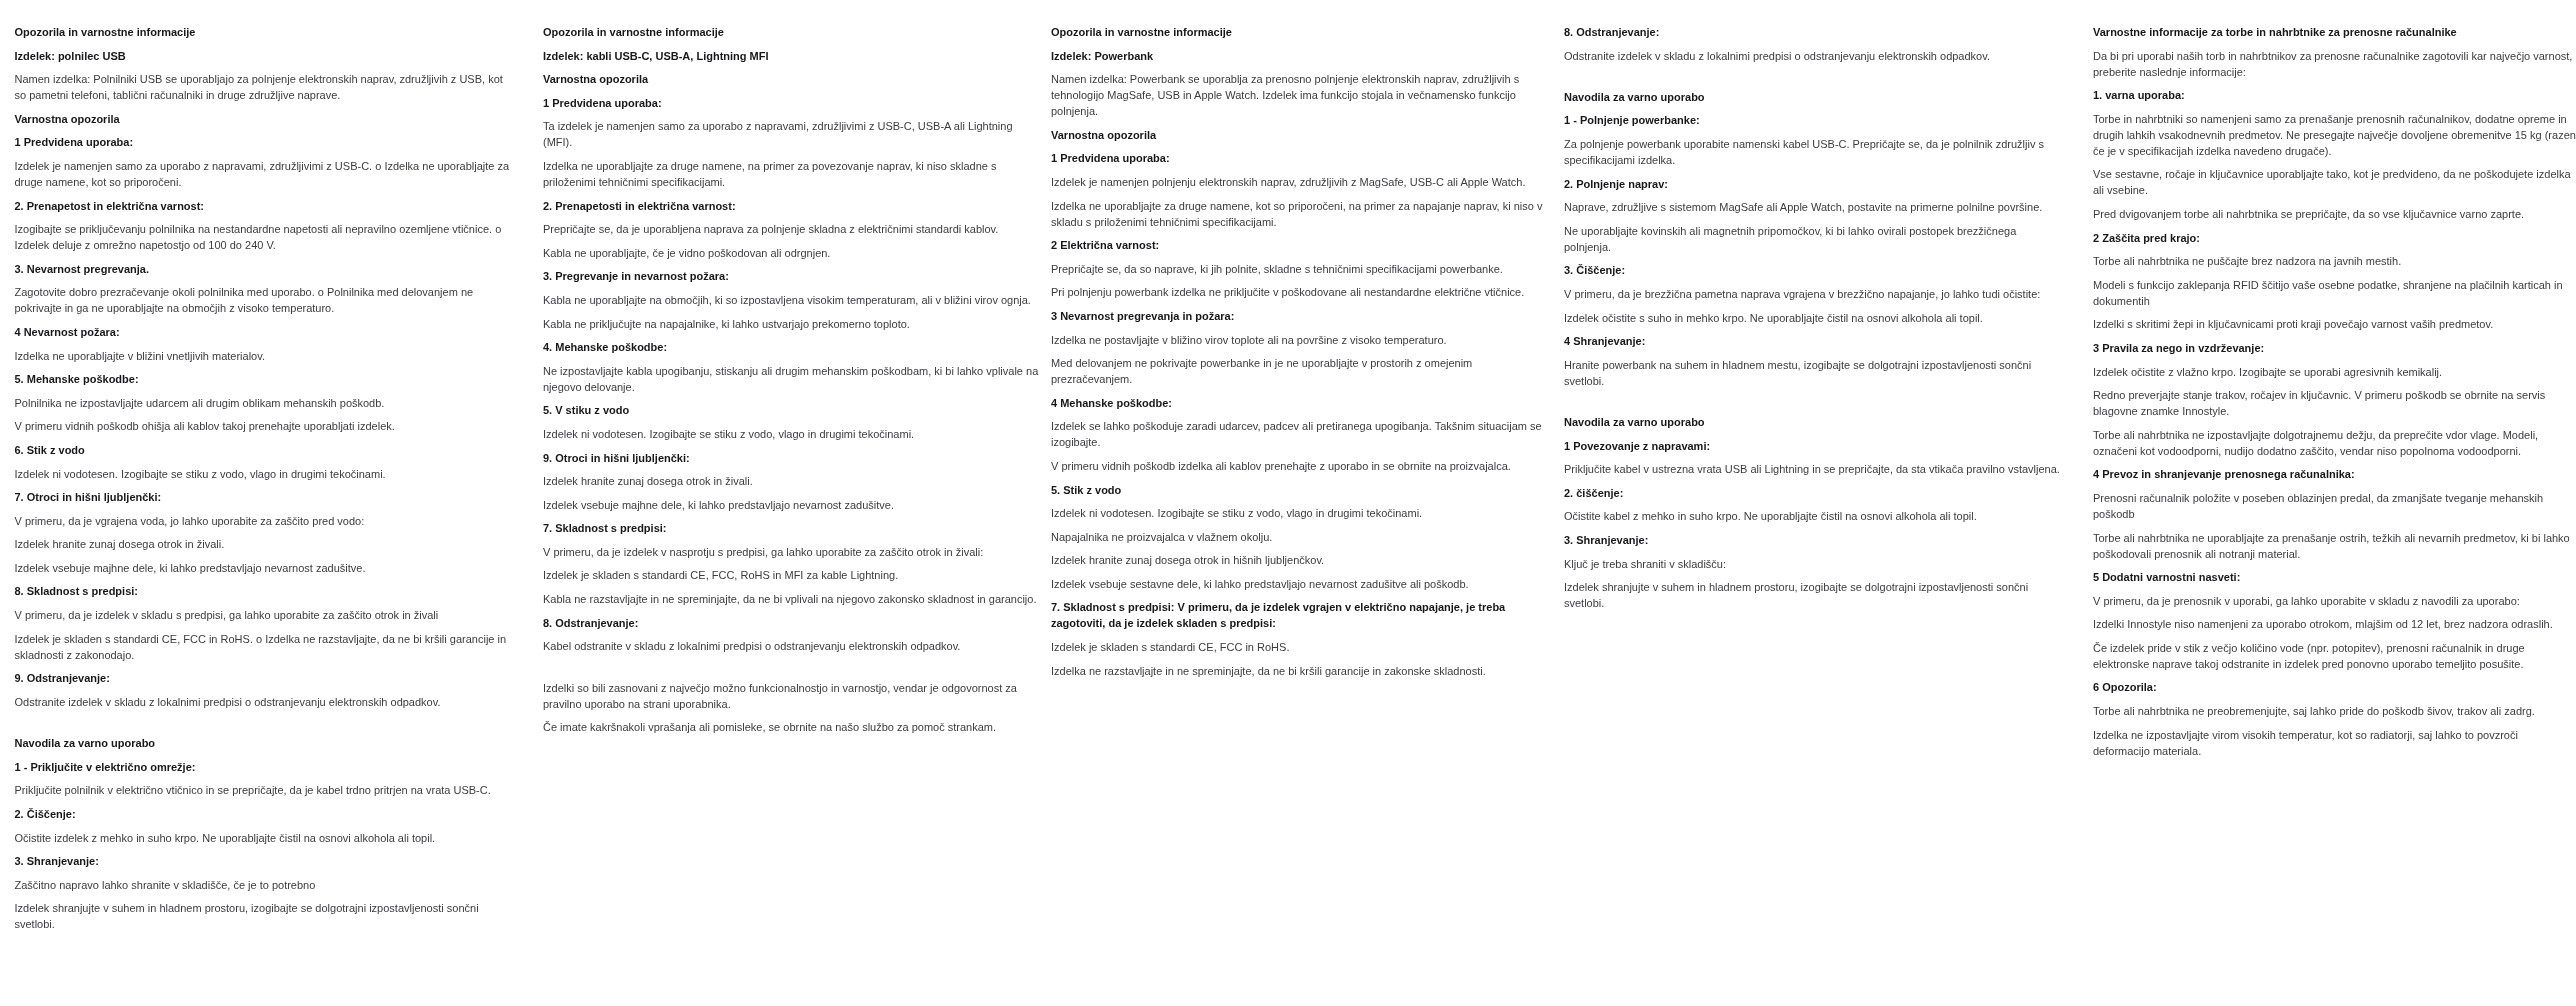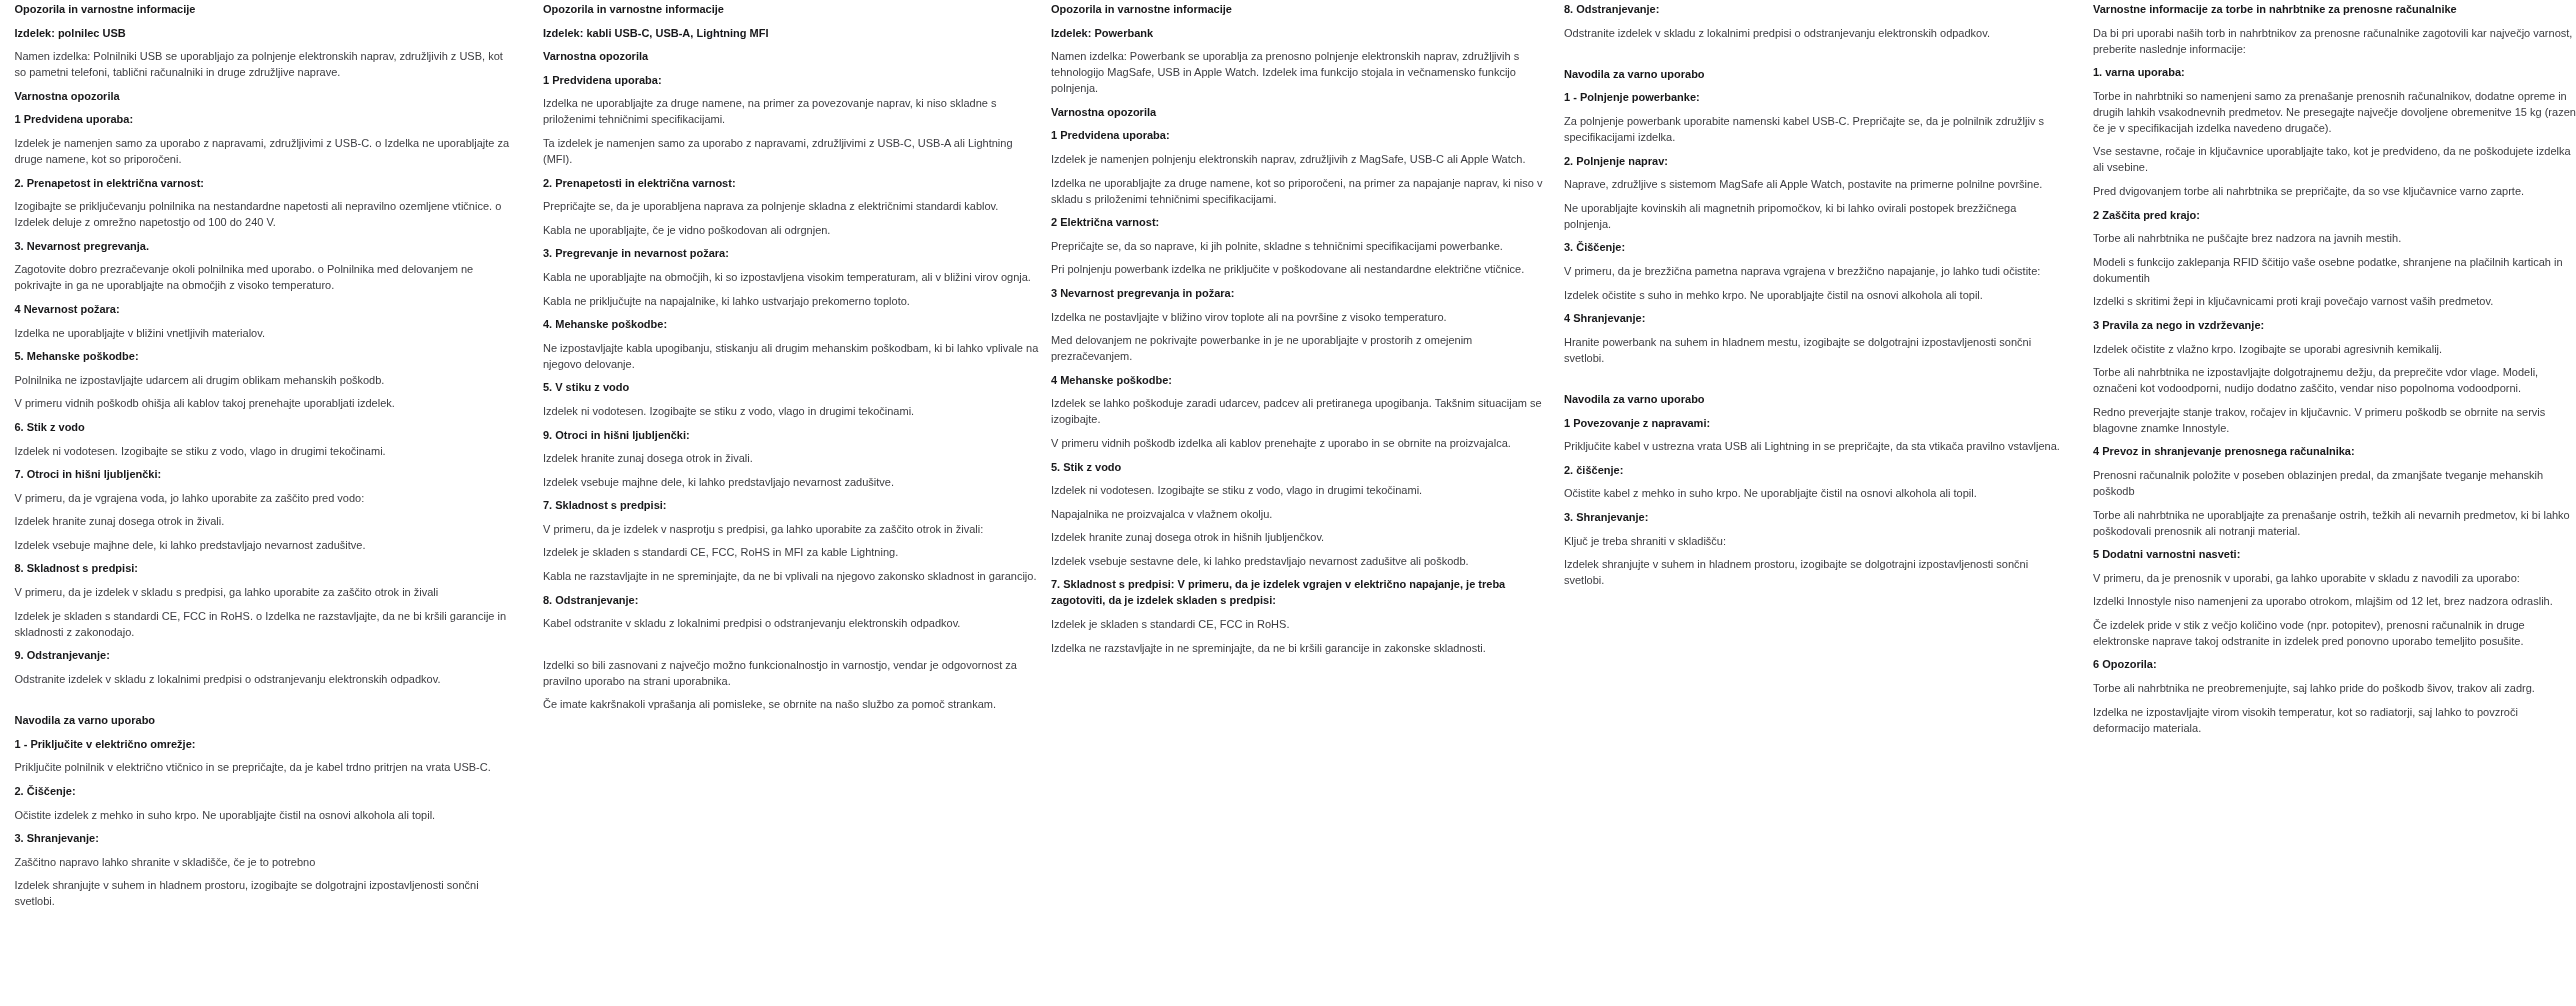--- a/index.html
+++ b/index.html
@@ -3,21 +3,21 @@
 <meta charset="utf-8">
 <style>
   html,body{margin:0;padding:0;}
   body{
     width:2576px;height:1006px;
     background:#ffffff;
     position:relative;
     overflow:hidden;
     font-family:"Liberation Sans", sans-serif;
   }
-  .doc{position:absolute;top:1px;}
+  .doc{position:absolute;top:24px;}
   .col1{left:14.5px;width:501px;}
   .col2{left:543px;width:501px;}
   .col3{left:1051px;width:501px;}
   .col4{left:1564px;width:501px;}
   .col5{left:2093px;width:483px;}
   .blk{font-size:11px;line-height:16px;margin:0 0 7.6px 0;}
   .blk-h{font-weight:bold;color:#18181a;}
   .blk-p{font-weight:normal;color:#3c3c40;}
   .gap{height:17.7px;}
 </style>
@@ -59,22 +59,22 @@
     <div class="blk blk-p">Očistite izdelek z mehko in suho krpo. Ne uporabljajte čistil na osnovi alkohola ali topil.</div>
     <div class="blk blk-h">3. Shranjevanje:</div>
     <div class="blk blk-p">Zaščitno napravo lahko shranite v skladišče, če je to potrebno</div>
     <div class="blk blk-p">Izdelek shranjujte v suhem in hladnem prostoru, izogibajte se dolgotrajni izpostavljenosti sončni svetlobi.</div>
   </div>
 <div class="doc col2">
     <div class="blk blk-h">Opozorila in varnostne informacije</div>
     <div class="blk blk-h">Izdelek: kabli USB-C, USB-A, Lightning MFI</div>
     <div class="blk blk-h">Varnostna opozorila</div>
     <div class="blk blk-h">1 Predvidena uporaba:</div>
+    <div class="blk blk-p">Ta izdelek je namenjen samo za uporabo z napravami, združljivimi z USB-C, USB-A ali Lightning (MFI).</div>
     <div class="blk blk-p">Izdelka ne uporabljajte za druge namene, na primer za povezovanje naprav, ki niso skladne s priloženimi tehničnimi specifikacijami.</div>
-    <div class="blk blk-p">Ta izdelek je namenjen samo za uporabo z napravami, združljivimi z USB-C, USB-A ali Lightning (MFI).</div>
     <div class="blk blk-h">2. Prenapetosti in električna varnost:</div>
     <div class="blk blk-p">Prepričajte se, da je uporabljena naprava za polnjenje skladna z električnimi standardi kablov.</div>
     <div class="blk blk-p">Kabla ne uporabljajte, če je vidno poškodovan ali odrgnjen.</div>
     <div class="blk blk-h">3. Pregrevanje in nevarnost požara:</div>
     <div class="blk blk-p">Kabla ne uporabljajte na območjih, ki so izpostavljena visokim temperaturam, ali v bližini virov ognja.</div>
     <div class="blk blk-p">Kabla ne priključujte na napajalnike, ki lahko ustvarjajo prekomerno toploto.</div>
     <div class="blk blk-h">4. Mehanske poškodbe:</div>
     <div class="blk blk-p">Ne izpostavljajte kabla upogibanju, stiskanju ali drugim mehanskim poškodbam, ki bi lahko vplivale na njegovo delovanje.</div>
     <div class="blk blk-h">5. V stiku z vodo</div>
     <div class="blk blk-p">Izdelek ni vodotesen. Izogibajte se stiku z vodo, vlago in drugimi tekočinami.</div>
@@ -148,22 +148,22 @@
     <div class="blk blk-h">1. varna uporaba:</div>
     <div class="blk blk-p">Torbe in nahrbtniki so namenjeni samo za prenašanje prenosnih računalnikov, dodatne opreme in drugih lahkih vsakodnevnih predmetov. Ne presegajte največje dovoljene obremenitve 15 kg (razen če je v specifikacijah izdelka navedeno drugače).</div>
     <div class="blk blk-p">Vse sestavne, ročaje in ključavnice uporabljajte tako, kot je predvideno, da ne poškodujete izdelka ali vsebine.</div>
     <div class="blk blk-p">Pred dvigovanjem torbe ali nahrbtnika se prepričajte, da so vse ključavnice varno zaprte.</div>
     <div class="blk blk-h">2 Zaščita pred krajo:</div>
     <div class="blk blk-p">Torbe ali nahrbtnika ne puščajte brez nadzora na javnih mestih.</div>
     <div class="blk blk-p">Modeli s funkcijo zaklepanja RFID ščitijo vaše osebne podatke, shranjene na plačilnih karticah in dokumentih</div>
     <div class="blk blk-p">Izdelki s skritimi žepi in ključavnicami proti kraji povečajo varnost vaših predmetov.</div>
     <div class="blk blk-h">3 Pravila za nego in vzdrževanje:</div>
     <div class="blk blk-p">Izdelek očistite z vlažno krpo. Izogibajte se uporabi agresivnih kemikalij.</div>
+    <div class="blk blk-p">Redno preverjajte stanje trakov, ročajev in ključavnic. V primeru poškodb se obrnite na servis blagovne znamke Innostyle.</div>
     <div class="blk blk-p">Torbe ali nahrbtnika ne izpostavljajte dolgotrajnemu dežju, da preprečite vdor vlage. Modeli, označeni kot vodoodporni, nudijo dodatno zaščito, vendar niso popolnoma vodoodporni.</div>
-    <div class="blk blk-p">Redno preverjajte stanje trakov, ročajev in ključavnic. V primeru poškodb se obrnite na servis blagovne znamke Innostyle.</div>
     <div class="blk blk-h">4 Prevoz in shranjevanje prenosnega računalnika:</div>
     <div class="blk blk-p">Prenosni računalnik položite v poseben oblazinjen predal, da zmanjšate tveganje mehanskih poškodb</div>
     <div class="blk blk-p">Torbe ali nahrbtnika ne uporabljajte za prenašanje ostrih, težkih ali nevarnih predmetov, ki bi lahko poškodovali prenosnik ali notranji material.</div>
     <div class="blk blk-h">5 Dodatni varnostni nasveti:</div>
     <div class="blk blk-p">V primeru, da je prenosnik v uporabi, ga lahko uporabite v skladu z navodili za uporabo:</div>
     <div class="blk blk-p">Izdelki Innostyle niso namenjeni za uporabo otrokom, mlajšim od 12 let, brez nadzora odraslih.</div>
     <div class="blk blk-p">Če izdelek pride v stik z večjo količino vode (npr. potopitev), prenosni računalnik in druge elektronske naprave takoj odstranite in izdelek pred ponovno uporabo temeljito posušite.</div>
     <div class="blk blk-h">6 Opozorila:</div>
     <div class="blk blk-p">Torbe ali nahrbtnika ne preobremenjujte, saj lahko pride do poškodb šivov, trakov ali zadrg.</div>
     <div class="blk blk-p">Izdelka ne izpostavljajte virom visokih temperatur, kot so radiatorji, saj lahko to povzroči deformacijo materiala.</div>

